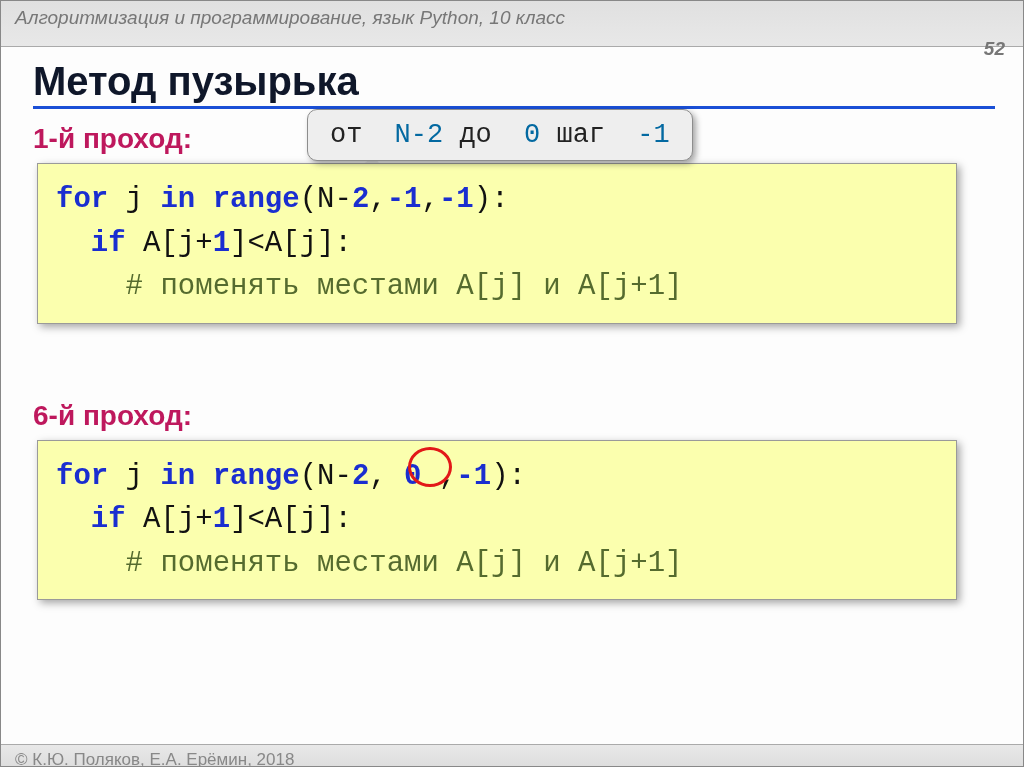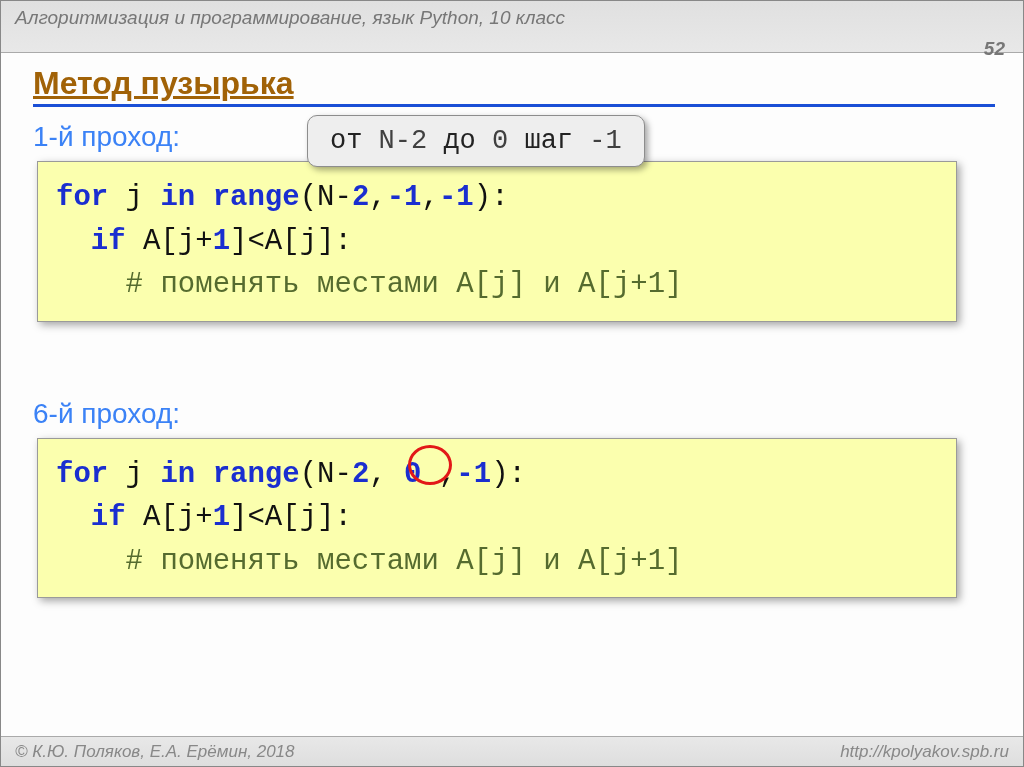--- a/index.html
+++ b/index.html
@@ -9,48 +9,47 @@
     background: #fdfdfd;
     position: relative;
   }
   .slide {
     width: 1024px; height: 767px;
     border: 1px solid #888;
     position: relative;
     overflow: hidden;
   }
   .topbar {
-    height: 52px;
+    height: 46px;
     background: linear-gradient(#e0e0e0,#e8e8e8);
     border-bottom: 1px solid #aaa;
     font-style: italic;
     color: #777;
     font-size: 19px;
     padding: 6px 18px 0 14px;
     display: flex;
     justify-content: space-between;
   }
   .pagenum { font-weight: bold; font-style: italic; margin-top: 31px; }
   .content { padding: 6px 28px 0 32px; position: relative; }
   .title {
-    font-size: 32px;
+    font-size: 40px;
     font-weight: bold;
-    color: #a16207;
+    color: #0f172a;
     margin: 6px 0 2px 0;
-    text-decoration: underline;
   }
   .hr {
     border: none;
     border-top: 3px solid #1a4fd6;
     margin-bottom: 14px;
   }
   .subhead {
     font-size: 28px;
-    font-weight: normal;
-    color: #3b82f6;
+    font-weight: bold;
+    color: #be185d;
     margin: 8px 0 8px 0;
   }
   .codebox {
     background: #fbffae;
     border: 1px solid #9a9a9a;
     padding: 14px 18px 14px 18px;
     font-family: "Courier New", monospace;
     font-size: 29px;
     line-height: 1.5;
     box-shadow: 3px 3px 8px rgba(0,0,0,.35);
@@ -66,21 +65,21 @@
     position: absolute;
     background: #eeeeee;
     border: 1px solid #8d8d8d;
     border-radius: 10px;
     box-shadow: 3px 3px 6px rgba(0,0,0,.35);
     font-size: 27px;
     text-align: center;
     padding: 10px 22px;
     color: #222;
   }
-  .callout .bl2 { color: #404040; font-family: "Courier New", monospace; }
+  .callout .bl2 { color: #0369a1; font-family: "Courier New", monospace; margin-left: 16px; }
   .callout-top {
     top: 62px; left: 306px;
     font-family: "Courier New", monospace;
   }
   .callout-top::after {
     content: "";
     position: absolute;
     left: 48px; bottom: -24px;
     border: 13px solid transparent;
     background: #eeeeee;
@@ -110,25 +109,24 @@
   .circle {
     position: absolute;
     border: 3px solid #e21818;
     border-radius: 50%;
     width: 44px; height: 40px;
     pointer-events: none;
   }
   .footer {
     position: absolute;
     bottom: 0; left: 0; right: 0;
-    height: 30px;
+    height: 22px;
     border-top: 1px solid #aaa;
     background: linear-gradient(#e8e8e8,#dedede);
     color: #888;
-    font-style: italic;
     font-size: 17px;
     padding: 5px 14px 0 14px;
     display: flex;
     justify-content: space-between;
   }
   .spacer { height: 40px; }
 </style>
 </head>
 <body>
 
@@ -159,16 +157,15 @@
     <div class="subhead" style="margin-top:36px;">6-й проход:</div>
 
     <div class="codebox" style="position:relative;"><span class="kw">for</span><span class="pl"> j </span><span class="kw">in range</span><span class="pl">(N-</span><span class="bl">2</span><span class="pl">,</span><span class="bl"> 0 </span><span class="pl">,</span><span class="bl">-1</span><span class="pl">):</span>
 <span class="kw">  if</span><span class="pl"> A[j+</span><span class="bl">1</span><span class="pl">]&lt;A[j]:</span>
 <span class="cm">    # поменять местами A[j] и A[j+1]</span><div class="circle" style="top:6px; left:370px;"></div></div>
 
   </div>
 
   <div class="footer">
     <span>© К.Ю. Поляков, Е.А. Ерёмин, 2018</span>
-    <span>http://kpolyakov.spb.ru</span>
   </div>
 
 </div>
 
 </body></html>

